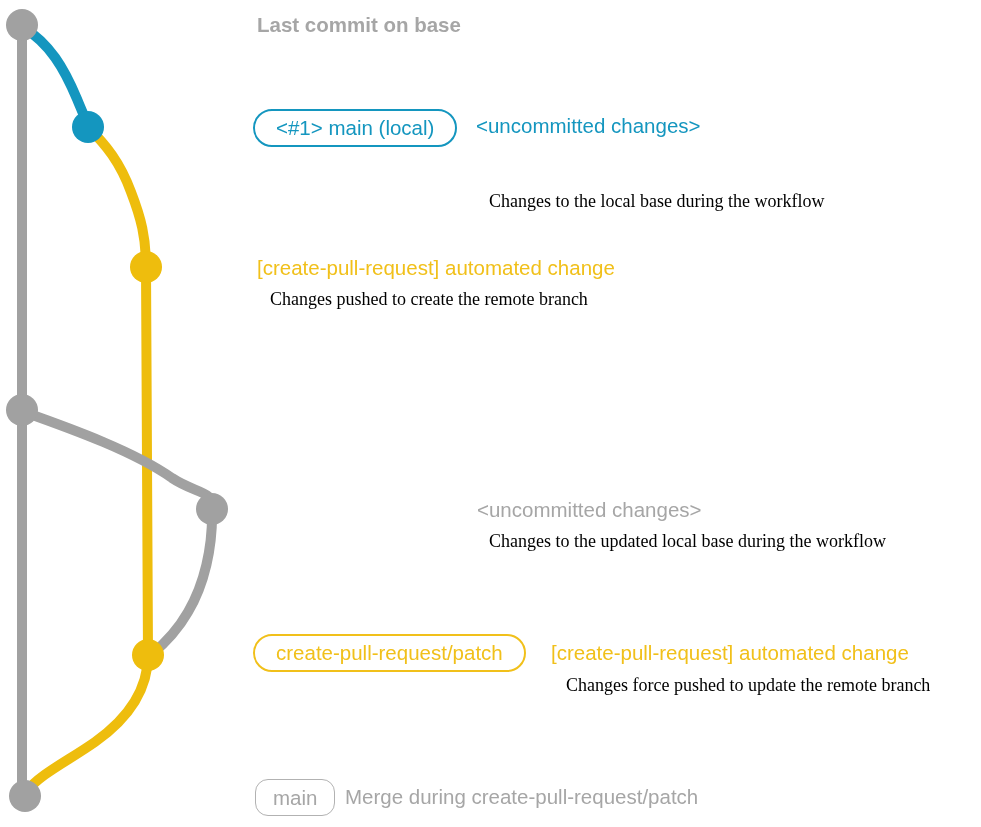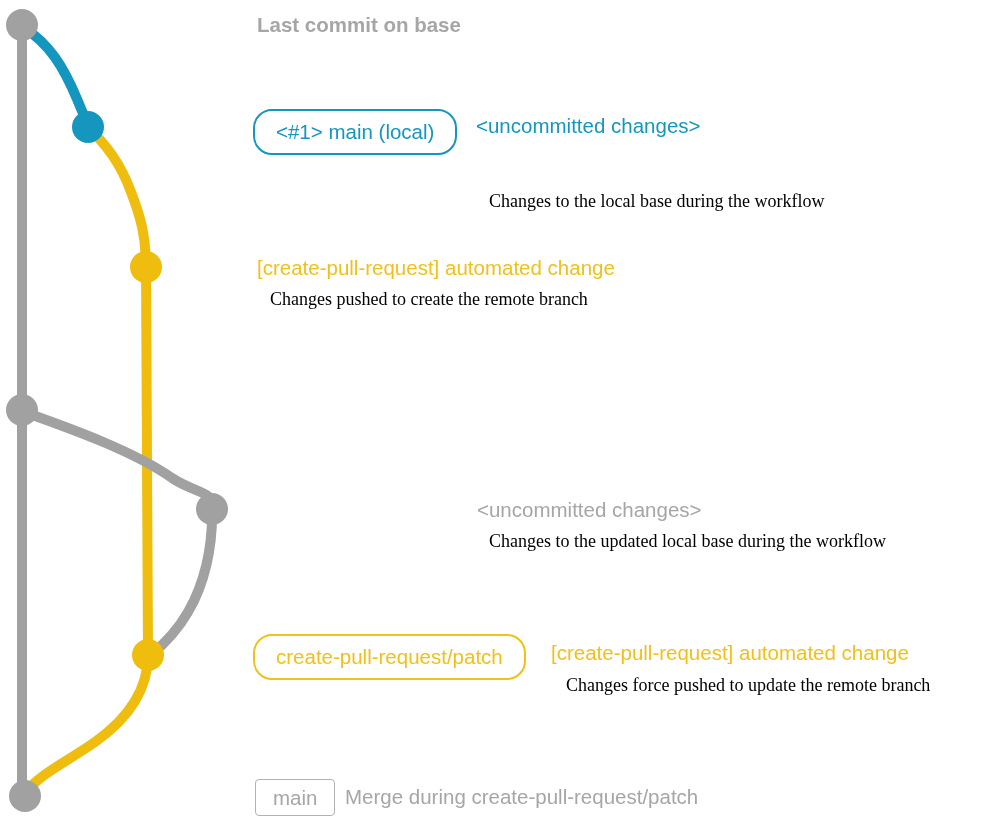--- a/index.html
+++ b/index.html
@@ -29,28 +29,28 @@
   .lbl.gray{color:var(--gray-text);}
   .lbl.blue{color:var(--blue);}
   .lbl.yellow{color:var(--yellow-text);}
   .annotation{
     position:absolute;white-space:nowrap;
     font-family:"Liberation Serif",serif;font-size:18px;line-height:21px;
     color:var(--annotation-text);
   }
   .badge{
     position:absolute;display:inline-flex;align-items:center;justify-content:center;
-    box-sizing:border-box;height:46px;padding:8px 21px;
+    box-sizing:border-box;height:38px;padding:8px 21px;
     border:2px solid;border-radius:19px;background:var(--background);
     font-size:20.5px;white-space:nowrap;
   }
   .badge.blue{border-color:var(--blue);color:var(--blue);}
   .badge.gray{border-color:var(--gray-border);color:var(--gray-text);}
   .badge.yellow{border-color:var(--yellow-text);color:var(--yellow-text);}
-  .badge.small{height:37px;border-radius:4px;padding:0 17px;border-width:1.5px;}
+  .badge.small{height:37px;border-radius:13px;padding:0 17px;border-width:1.5px;}
 </style>
 </head>
 <body>
 
 <div class="stage">
 
   <svg class="graph-svg" width="260" height="827" viewBox="0 0 260 827">
 
     <path class="edge gray" d="M22,25 L22,796"></path>
 

